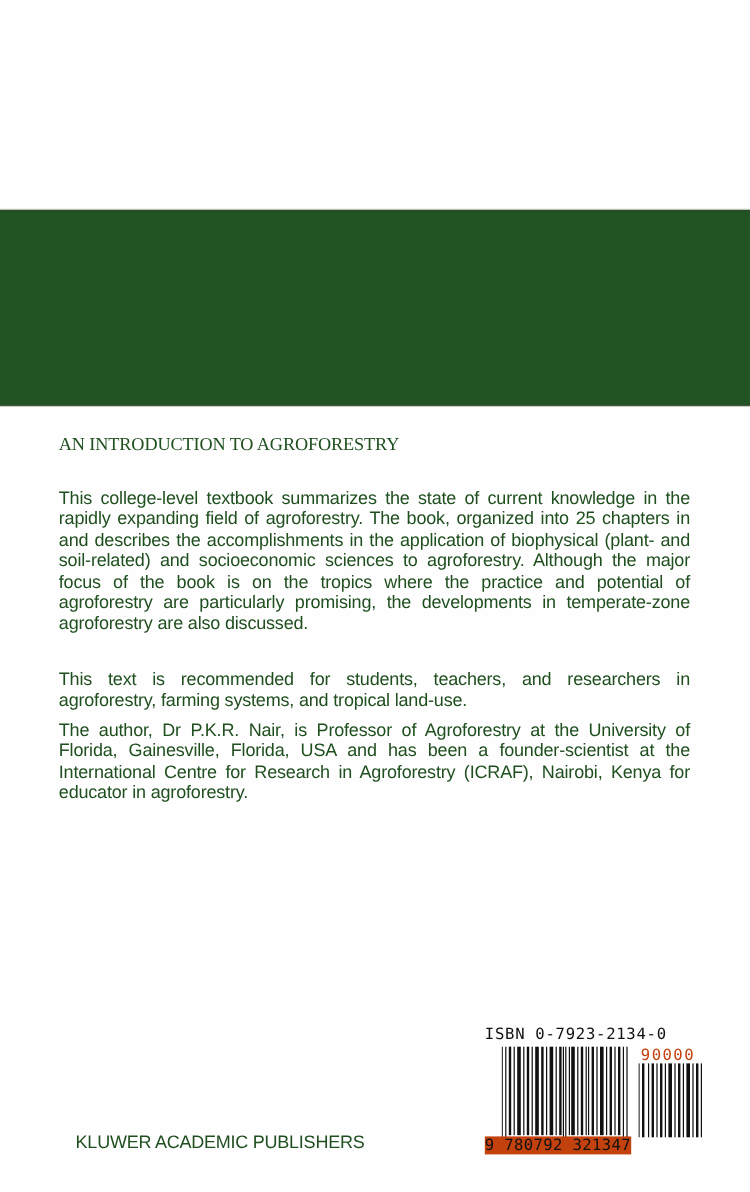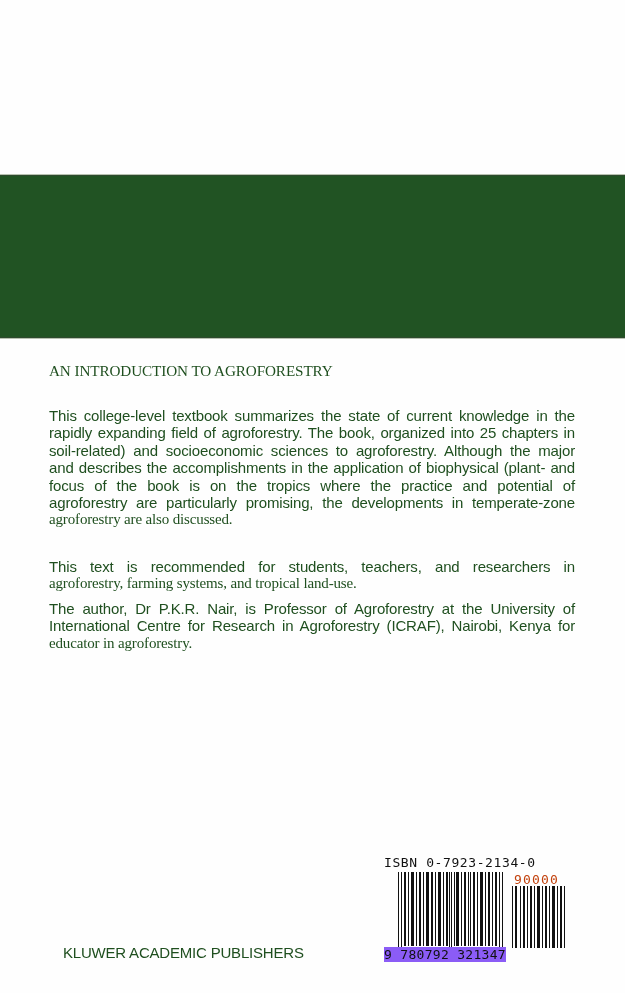--- a/index.html
+++ b/index.html
@@ -17,64 +17,65 @@
       position: absolute; left: 49px; top: 362px; font-size: 15.2px; letter-spacing: -0.1px; margin: 0; font-weight: normal; font-family: Liberation Serif, serif;
     }
     .body-text {
       position: absolute; left: 49px; width: 526px; font-size: 15px; line-height: 17.4px; text-align: justify; margin: 0;
       letter-spacing: -0.15px;
     }
     .p1 { top: 407px; }
     .p2 { top: 558px; }
     .p3 { top: 600px; }
     .body-text span { display: block; text-align: justify; text-align-last: justify; }
-    .body-text span.last { text-align-last: left; font-family: Liberation Serif, serif; }
+    .body-text span.last { text-align-last: left; }
     .publisher {
       position: absolute; left: 63px; top: 944px; font-size: 15px; letter-spacing: -0.2px;
     }
     .barcode-wrap {
-      position: absolute; left: 376px; top: 855px; width: 200px; height: 110px; color: #111;
+      position: absolute; left: 396px; top: 855px; width: 200px; height: 110px; color: #111;
     }
     .isbn {
       position: absolute; left: 8px; top: 0; font-family: "DejaVu Sans Mono", monospace; font-size: 13px; letter-spacing: 0.6px; color: #111;
     }
     .addon-digits {
       position: absolute; left: 138px; top: 17px; font-family: "DejaVu Sans Mono", monospace; font-size: 13px; letter-spacing: 1.2px; color: #c2410c;
     }
     .bars-main { position: absolute; left: 22px; top: 17px; width: 106px; height: 80px; }
     .bars-addon { position: absolute; left: 136px; top: 31px; width: 54px; height: 62px; }
     .ean-digits {
       position: absolute; left: 8px; top: 92px; font-family: "DejaVu Sans Mono", monospace; font-size: 13px; color: #111; letter-spacing: 0.3px;
-      background: #8b5cf6;
+      background: #c2410c;
     }
   </style>
 </head>
 <body>
 
 <div class="band"></div>
 
 <h1 class="title">AN INTRODUCTION TO AGROFORESTRY</h1>
 
 <p class="body-text p1">
   <span>This college-level textbook summarizes the state of current knowledge in the</span>
   <span>rapidly expanding field of agroforestry. The book, organized into 25 chapters in</span>
+  <span>and describes the accomplishments in the application of biophysical (plant- and</span>
   <span>soil-related) and socioeconomic sciences to agroforestry. Although the major</span>
-  <span>and describes the accomplishments in the application of biophysical (plant- and</span>
   <span>focus of the book is on the tropics where the practice and potential of</span>
   <span>agroforestry are particularly promising, the developments in temperate-zone</span>
   <span class="last">agroforestry are also discussed.</span>
 </p>
 
 <p class="body-text p2">
   <span>This text is recommended for students, teachers, and researchers in</span>
   <span class="last">agroforestry, farming systems, and tropical land-use.</span>
 </p>
 
 <p class="body-text p3">
   <span>The author, Dr P.K.R. Nair, is Professor of Agroforestry at the University of</span>
+  <span>Florida, Gainesville, Florida, USA and has been a founder-scientist at the</span>
   <span>International Centre for Research in Agroforestry (ICRAF), Nairobi, Kenya for</span>
   <span class="last">educator in agroforestry.</span>
 </p>
 
 <div class="publisher">KLUWER ACADEMIC PUBLISHERS</div>
 
 <div class="barcode-wrap">
   <div class="isbn">ISBN 0-7923-2134-0</div>
   <div class="addon-digits">90000</div>
   <svg class="bars-main" viewBox="0 0 106 80" preserveAspectRatio="none">

